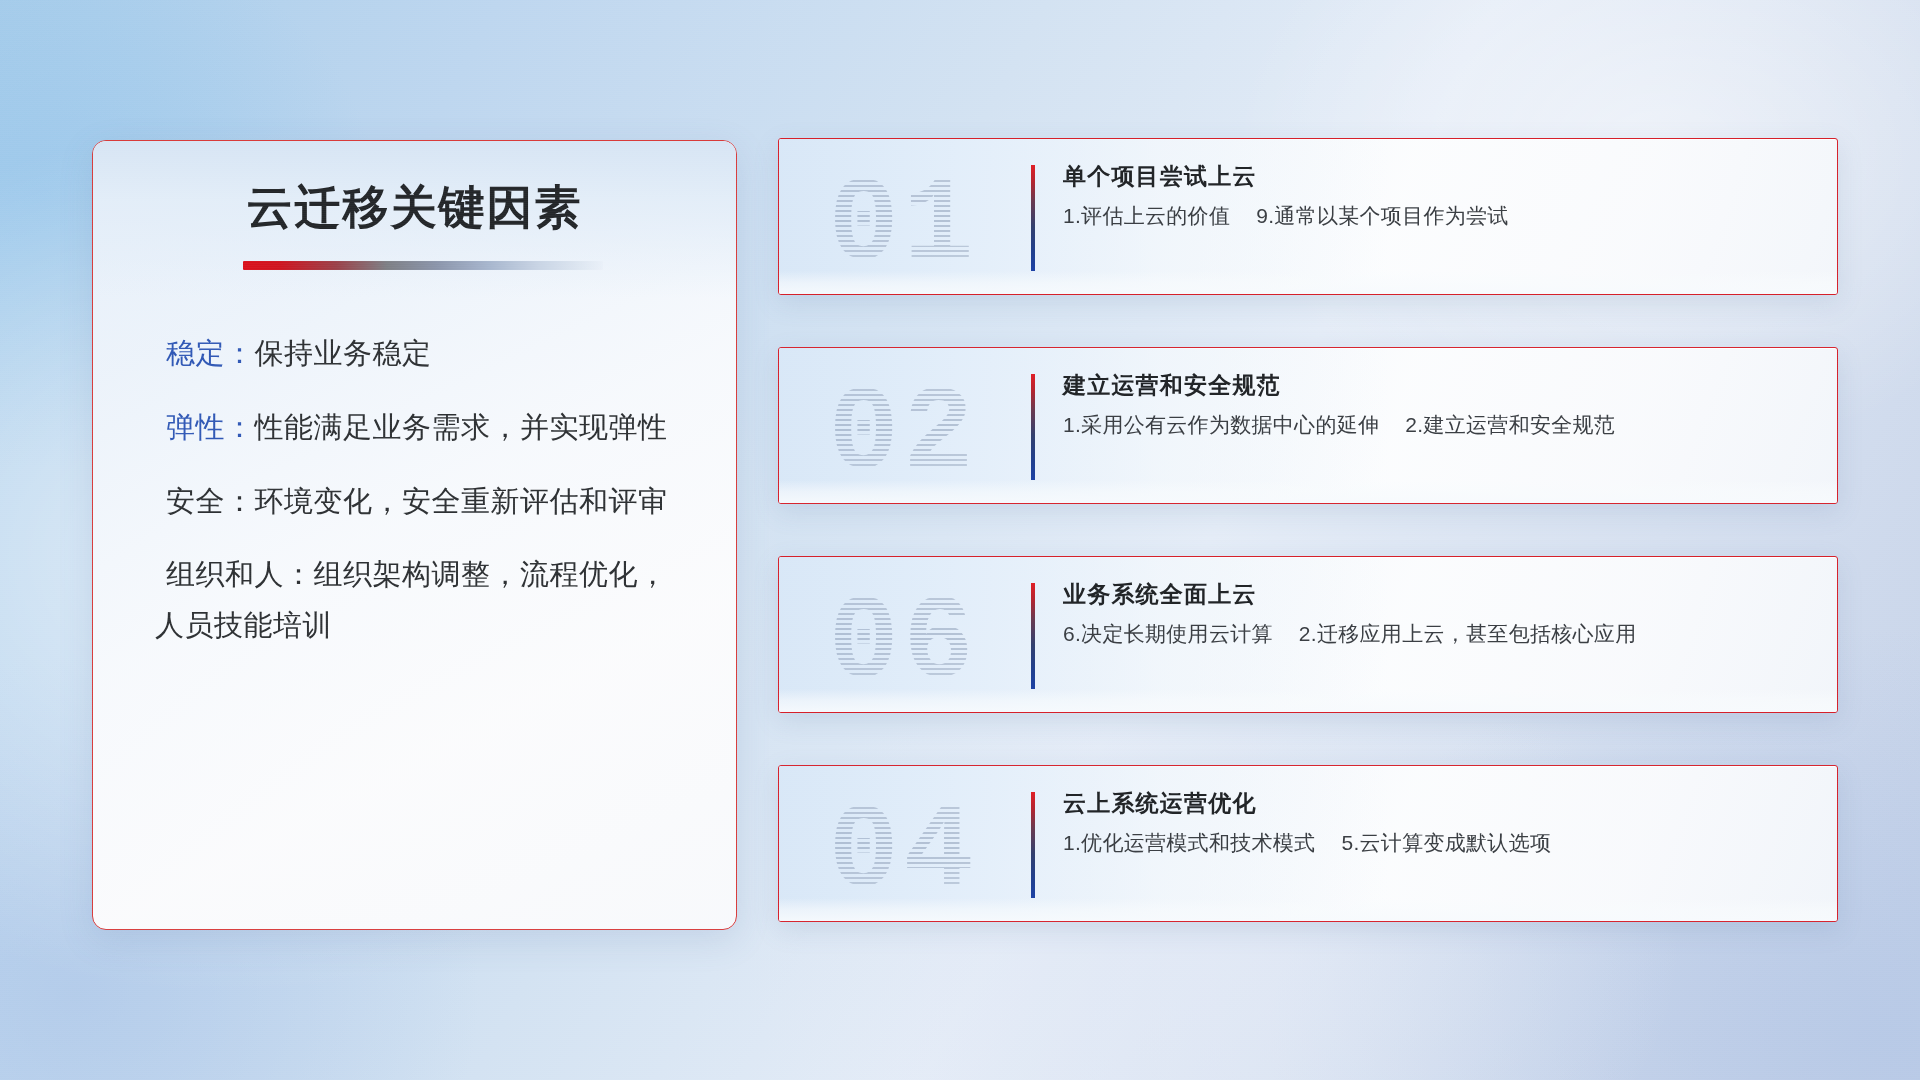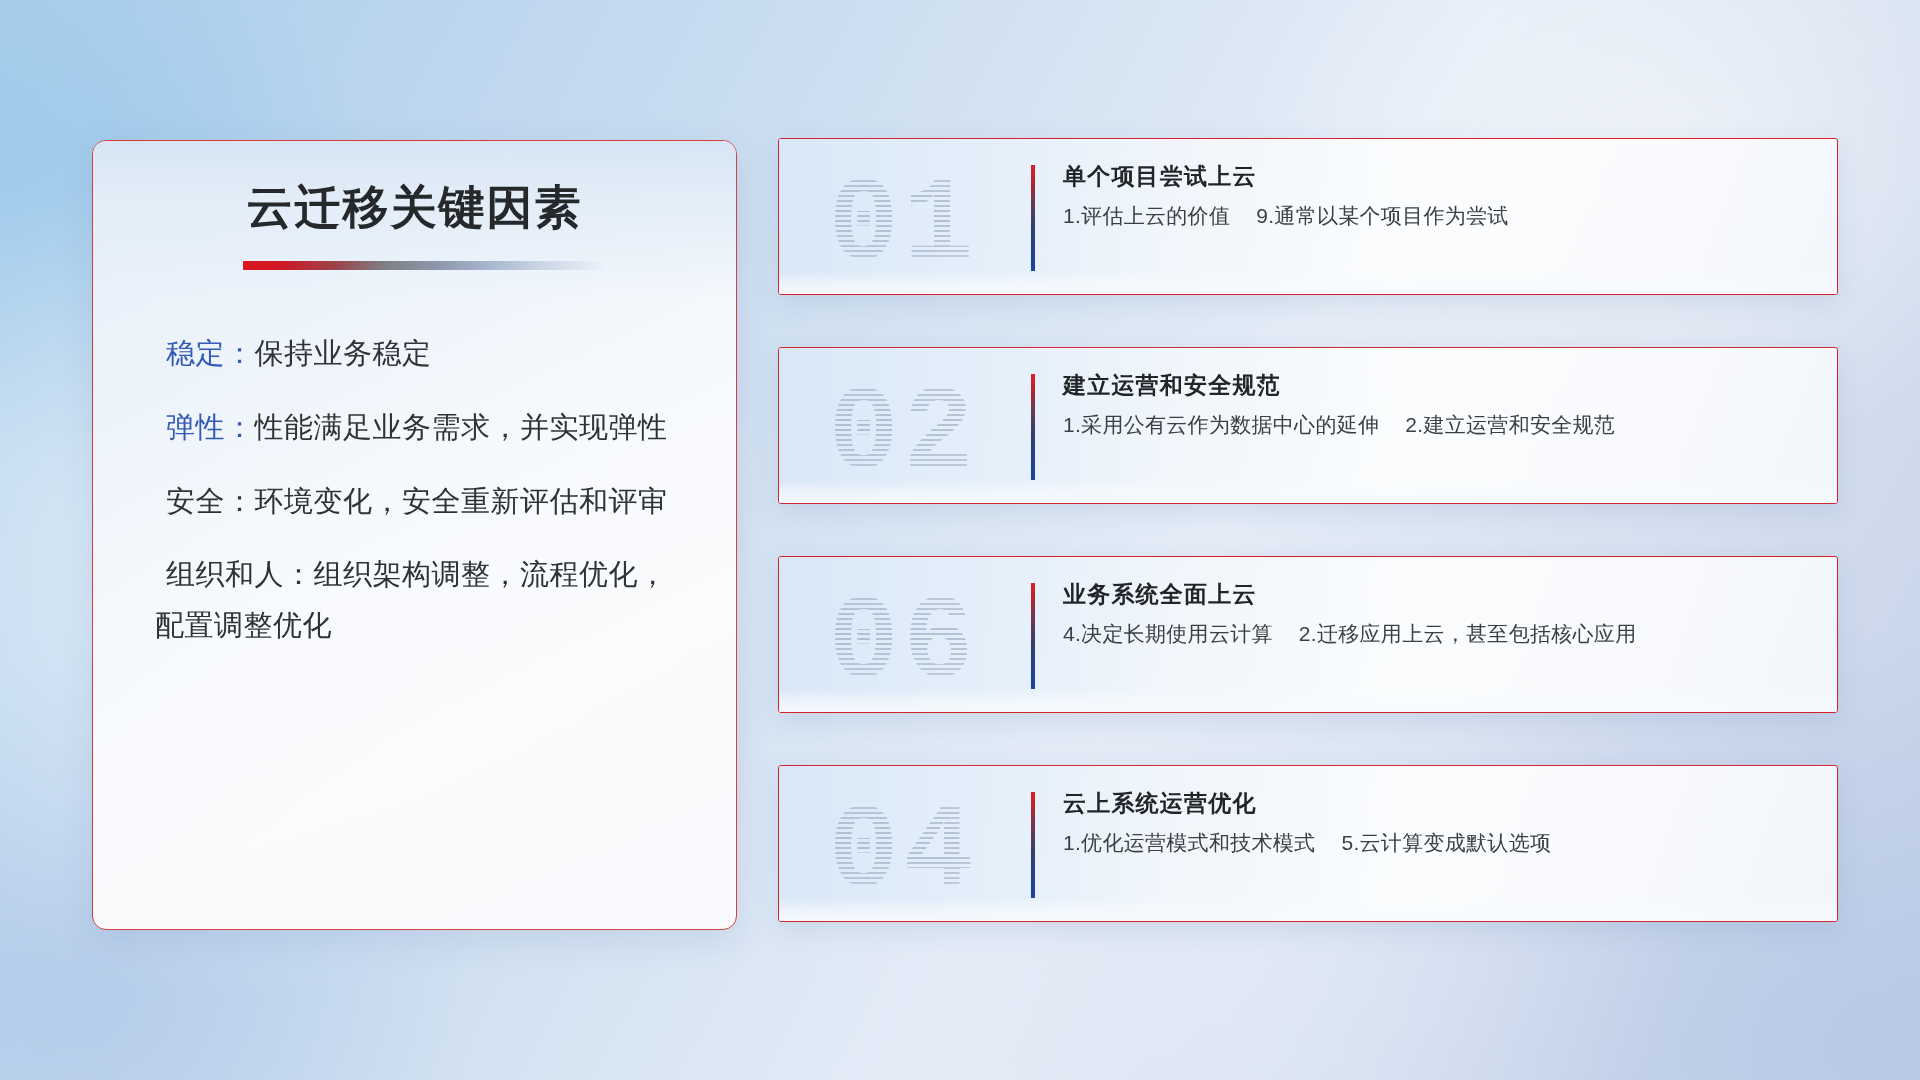--- a/index.html
+++ b/index.html
@@ -216,21 +216,21 @@
 <div id="slide">
 
   <section id="left-panel">
     <h1 id="panel-title">云迁移关键因素</h1>
     <div id="title-rule"></div>
     <ul id="factor-list">
         <li class="factor"><span class="factor-label">稳定：</span><span class="factor-text">保持业务稳定</span></li>
         <li class="factor"><span class="factor-label">弹性：</span><span class="factor-text">性能满足业务需求，并实现弹性</span></li>
         <li class="factor"><span class="factor-label neutral">安全：</span><span class="factor-text">环境变化，安全重新评估和评审</span></li>
         <li class="factor wrapped"><span class="factor-label neutral">组织和人：</span><span class="factor-text">组织架构调整，流程优化，</span></li>
-        <li class="factor wrapped"><span class="factor-text">配置调整优化</span></li>
+        <li class="factor wrapped"><span class="factor-text">人员技能培训</span></li>
       </ul>
   </section>
 
   <section id="cards">
       <article class="card">
         <div class="ghost-number"><span>01</span></div>
         <div class="card-divider"></div>
         <div class="card-body">
           <h2 class="card-title">单个项目尝试上云</h2>
           <p class="card-desc"><span>1.评估上云的价值</span><span class="gap"></span><span>9.通常以某个项目作为尝试</span></p>
@@ -242,21 +242,21 @@
         <div class="card-body">
           <h2 class="card-title">建立运营和安全规范</h2>
           <p class="card-desc"><span>1.采用公有云作为数据中心的延伸</span><span class="gap"></span><span>2.建立运营和安全规范</span></p>
         </div>
       </article>
       <article class="card">
         <div class="ghost-number"><span>06</span></div>
         <div class="card-divider"></div>
         <div class="card-body">
           <h2 class="card-title">业务系统全面上云</h2>
-          <p class="card-desc"><span>4.决定长期使用云计算</span><span class="gap"></span><span>2.迁移应用上云，甚至包括核心应用</span></p>
+          <p class="card-desc"><span>6.决定长期使用云计算</span><span class="gap"></span><span>2.迁移应用上云，甚至包括核心应用</span></p>
         </div>
       </article>
       <article class="card">
         <div class="ghost-number"><span>04</span></div>
         <div class="card-divider"></div>
         <div class="card-body">
           <h2 class="card-title">云上系统运营优化</h2>
           <p class="card-desc"><span>1.优化运营模式和技术模式</span><span class="gap"></span><span>5.云计算变成默认选项</span></p>
         </div>
       </article>

